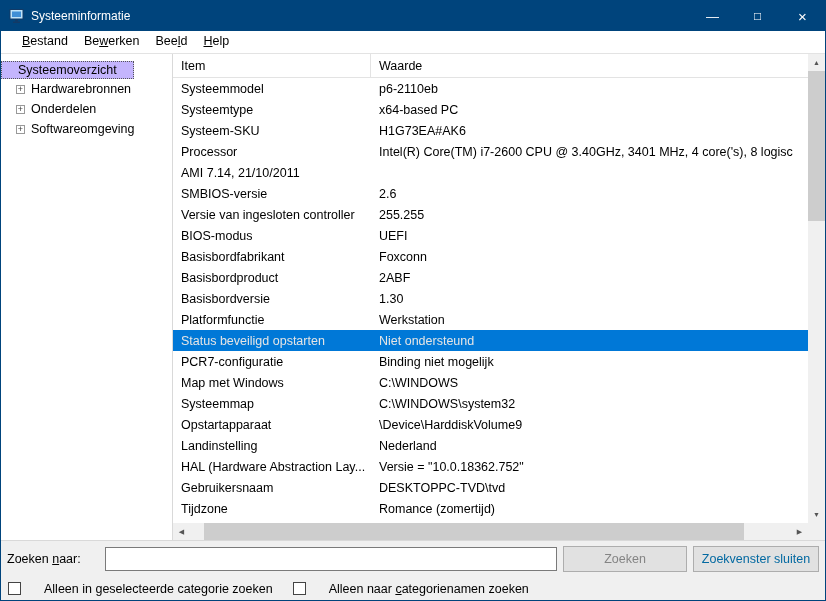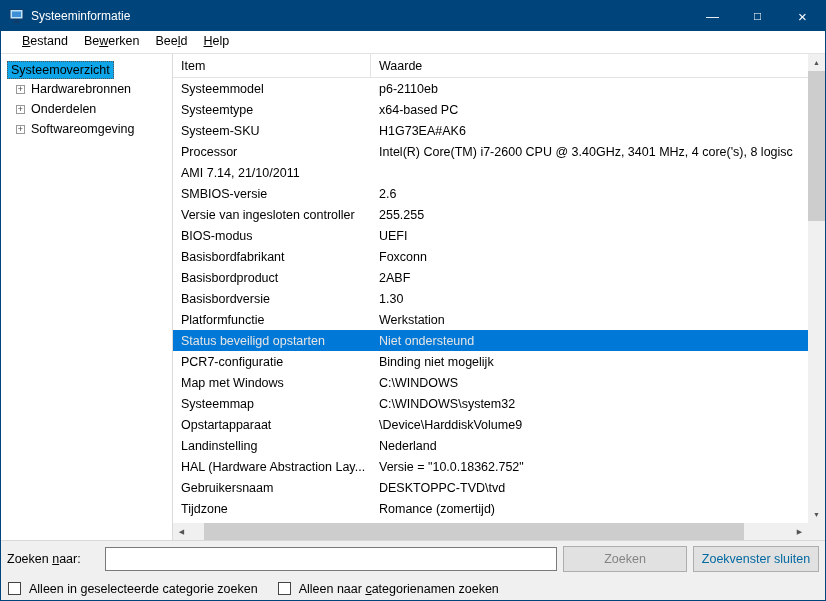--- a/index.html
+++ b/index.html
@@ -45,22 +45,22 @@
 
   
   .content { flex: 0 0 486px; height: 486px; display: flex; background: #fff; }
 
   .tree {
     width: 172px; flex: 0 0 172px;
     border-right: 1px solid #d9d9d9;
     padding-top: 7px; overflow: hidden;
   }
   .tree-root {
-    display: inline-block; margin-left: 6px; padding: 1px 3px;
-    border: 1px dotted #555; background: #0ea5e9;
+    display: inline-block; margin-left: 0; padding: 1px 16px;
+    border: 1px dotted #555; background: #c4b5fd;
   }
   .tree-item { display: flex; align-items: center; gap: 6px; margin-left: 15px; height: 20px; }
   .expander {
     width: 9px; height: 9px; flex: 0 0 9px;
     border: 1px solid #999; background: #fff; color: #444;
     font-size: 9px; line-height: 7px;
     display: inline-flex; align-items: center; justify-content: center;
   }
 
   .tablewrap { flex: 1; display: flex; flex-direction: column; min-width: 0; }
@@ -95,21 +95,21 @@
     flex: 1; height: 24px; border: 1px solid #7a7a7a; background: #fff;
     padding: 0 4px; font: inherit; outline: none;
   }
   .btn {
     height: 26px; border: 1px solid #adadad; background: #e1e1e1;
     font: inherit; margin-left: 6px; cursor: default;
   }
   .btn.search { width: 124px; flex: 0 0 124px; color: #848484; }
   .btn.close { width: 126px; flex: 0 0 126px; color: #0369a1; }
   .checkrow { flex: 1; display: flex; align-items: center; padding: 0 7px; }
-  .check { display: flex; align-items: center; gap: 8px; margin-right: 20px; }
+  .check { display: flex; align-items: center; gap: 23px; margin-right: 20px; }
   .checkbox { width: 13px; height: 13px; flex: 0 0 13px; border: 1px solid #444; background: #fff; }
 </style>
 </head>
 <body>
 
 <div class="window">
 
   <div class="titlebar">
     <span class="app-icon">
       <svg width="16" height="16" viewBox="0 0 16 16" aria-hidden="true">

